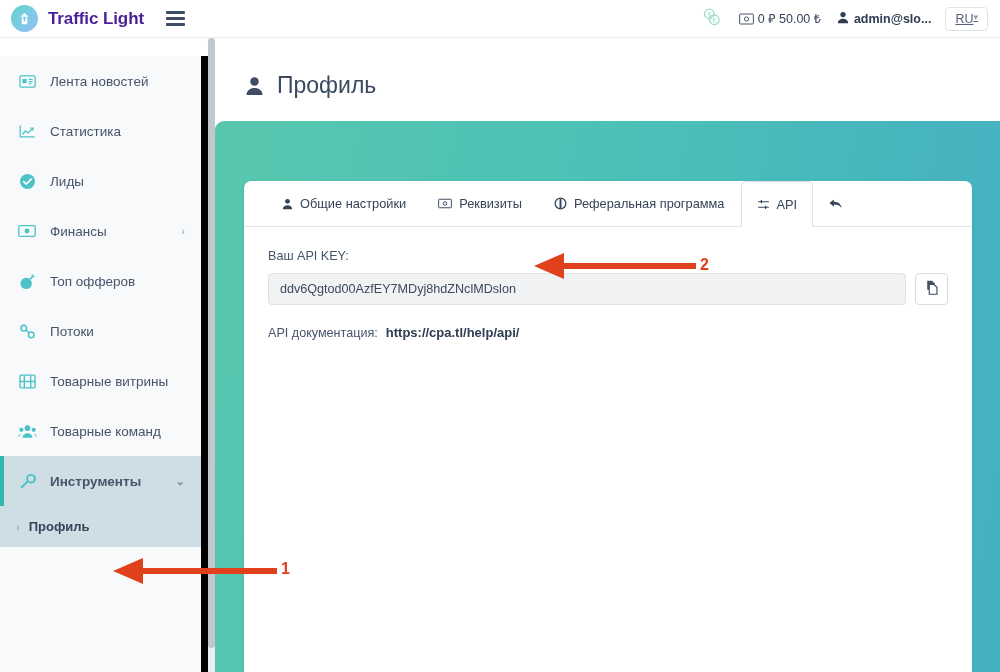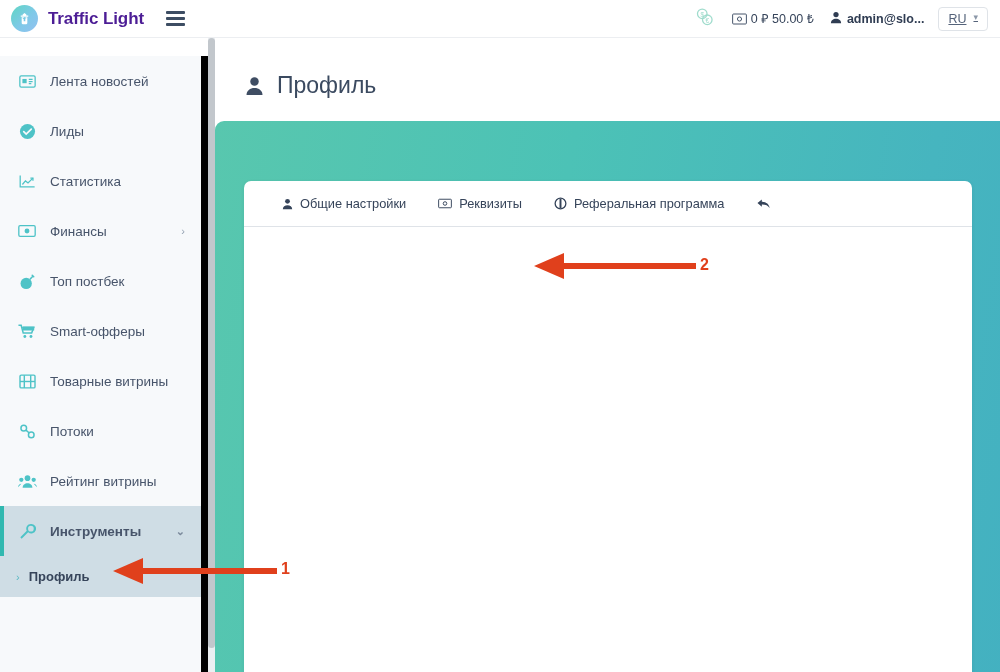--- a/index.html
+++ b/index.html
@@ -45,21 +45,21 @@
   }
   .coins-icon { margin-right: 16px; opacity: .85; }
   .money-box { display: flex; align-items: center; gap: 4px; margin-right: 16px; }
   .money-icon { color: #46556b; display:flex; }
   .money-text { font-size: 12.5px; color: #36445a; white-space: nowrap; }
   .user-box { display: flex; align-items: center; gap: 5px; margin-right: 14px; }
   .user-name { font-size: 12.5px; font-weight: bold; color: #2f3c52; }
   .lang-select {
     border: 1px solid #dfe3e8; border-radius: 4px;
     padding: 4px 9px; font-size: 12.5px; color: #55637a;
-    display: flex; align-items: flex-start; gap: 7px;
+    display: flex; align-items: flex-start; gap: 0;
     background: #fff; cursor: pointer; text-decoration: underline;
   }
   .caret { font-size: 9px; color: #8b97a8; }
 
   
   .sidebar {
     position: absolute; top: 56px; left: 0;
     width: 208px; height: 634px;
     background: #f7f9fb;
     border-right: 7px solid #000000;
@@ -249,106 +249,95 @@
         <rect x="1" y="1.5" width="18" height="13" rx="1.6"></rect>
         <rect x="4" y="5" width="5" height="5" fill="#4ec3c7" stroke="none"></rect>
         <path d="M11.5 5.6h4.5M11.5 8.2h4.5M11.5 10.6h3"></path>
       </svg>
     </span>
     <span class="lbl">Лента новостей</span>
   </div>
 
   <div class="nav-item">
     <span class="ic">
-      <svg width="17" height="17" viewBox="0 0 18 18" fill="#4ec3c7">
-        <circle cx="9" cy="9" r="8"></circle>
-        <path d="M5 9.2l2.6 2.6L13 6.4" stroke="#f7f9fb" stroke-width="1.8" fill="none" stroke-linecap="round"></path>
-      </svg>
-    </span>
-    <span class="lbl">Лиды</span>
-  </div>
-
-  <div class="nav-item">
-    <span class="ic">
       <svg width="17" height="15" viewBox="0 0 20 16" fill="none" stroke="#4ec3c7" stroke-width="1.5">
         <path d="M1.4 1v13.2h17"></path>
         <path d="M4 11.5l3.6-4.2 3 2.4L16.4 4"></path>
         <path d="M13.4 4h3v3"></path>
       </svg>
     </span>
     <span class="lbl">Статистика</span>
   </div>
 
   <div class="nav-item">
     <span class="ic">
+      <svg width="17" height="17" viewBox="0 0 18 18" fill="#4ec3c7">
+        <circle cx="9" cy="9" r="8"></circle>
+        <path d="M5 9.2l2.6 2.6L13 6.4" stroke="#f7f9fb" stroke-width="1.8" fill="none" stroke-linecap="round"></path>
+      </svg>
+    </span>
+    <span class="lbl">Лиды</span>
+  </div>
+
+  <div class="nav-item">
+    <span class="ic">
       <svg width="18" height="14" viewBox="0 0 22 16" fill="none" stroke="#4ec3c7" stroke-width="1.6">
         <rect x="1" y="1.5" width="20" height="13" rx="1.5"></rect>
         <circle cx="11" cy="8" r="3" fill="#4ec3c7" stroke="none"></circle>
       </svg>
     </span>
     <span class="lbl">Финансы</span>
     <span class="chev-right">›</span>
   </div>
 
   <div class="nav-item">
     <span class="ic">
       <svg width="17" height="17" viewBox="0 0 18 18" fill="#4ec3c7">
         <circle cx="7.6" cy="11" r="6"></circle>
         <path d="M12 6.2l2.4-2.4M14 2.4l1.6 1.6" stroke="#4ec3c7" stroke-width="1.6" fill="none" stroke-linecap="round"></path>
       </svg>
     </span>
-    <span class="lbl">Топ постбек</span>
-  </div>
-
-
-  <div class="nav-item">
-    <span class="ic">
-      <svg width="18" height="15" viewBox="0 0 20 16" fill="#4ec3c7">
-        <path d="M0.5 1h3l2.3 8.6h9.4l2.3-6.4H5.2" fill="none" stroke="#4ec3c7" stroke-width="1.7"></path>
-        <rect x="5" y="2.6" width="13" height="4.4" rx="0.6"></rect>
-        <circle cx="7.6" cy="13.6" r="1.6"></circle>
-          <circle cx="14.4" cy="13.6" r="1.6"></circle>
-      </svg>
-    </span>
-    <span class="lbl">Smart-офферы</span>
+    <span class="lbl">Топ офферов</span>
+  </div>
+
+
+
+  <div class="nav-item">
+    <span class="ic">
+      <svg width="17" height="15" viewBox="0 0 18 16" fill="none" stroke="#4ec3c7" stroke-width="1.6">
+        <circle cx="5" cy="4.4" r="3"></circle>
+        <circle cx="13" cy="11.6" r="3"></circle>
+        <path d="M7.3 6.6l3.6 3"></path>
+      </svg>
+    </span>
+    <span class="lbl">Потоки</span>
   </div>
 
   <div class="nav-item">
     <span class="ic">
       <svg width="17" height="15" viewBox="0 0 18 16" fill="none" stroke="#4ec3c7" stroke-width="1.5">
         <rect x="1" y="1.2" width="16" height="13.6" rx="1.3"></rect>
         <path d="M5.6 1.2v13.6M12.4 1.2v13.6"></path>
         <path d="M1 8h16"></path>
       </svg>
     </span>
     <span class="lbl">Товарные витрины</span>
-  </div>
-
-  <div class="nav-item">
-    <span class="ic">
-      <svg width="17" height="15" viewBox="0 0 18 16" fill="none" stroke="#4ec3c7" stroke-width="1.6">
-        <circle cx="5" cy="4.4" r="3"></circle>
-        <circle cx="13" cy="11.6" r="3"></circle>
-        <path d="M7.3 6.6l3.6 3"></path>
-      </svg>
-    </span>
-    <span class="lbl">Потоки</span>
   </div>
 
   <div class="nav-item">
     <span class="ic">
       <svg width="19" height="15" viewBox="0 0 20 16" fill="#4ec3c7">
         <circle cx="10" cy="4.4" r="3"></circle>
         <path d="M4.8 14.6c0-3 2.4-4.8 5.2-4.8s5.2 1.8 5.2 4.8z"></path>
         <circle cx="3.4" cy="6.2" r="2.3"></circle>
           <circle cx="16.6" cy="6.2" r="2.3"></circle>
         <path d="M0 14c0-2.2 1.6-3.6 3.4-3.6M20 14c0-2.2-1.6-3.6-3.4-3.6"></path>
       </svg>
     </span>
-    <span class="lbl">Рейтинг витрины</span>
+    <span class="lbl">Товарные команд</span>
   </div>
 
 
   <div class="nav-item active">
     <span class="ic">
       <svg width="17" height="17" viewBox="0 0 18 18" fill="#4ec3c7">
         <path d="M12.6 1a5 5 0 0 0-4.4 7.3L1.4 15.2 2.8 16.6l6.9-6.9A5 5 0 1 0 12.6 1zm0 2a3 3 0 1 1 0 6 3 3 0 0 1 0-6z"></path>
       </svg>
     </span>
     <span class="lbl">Инструменты</span>
@@ -404,30 +393,57 @@
         <div class="tab">
           <span class="t-ic">
             <svg width="13" height="13" viewBox="0 0 16 16" fill="none" stroke="#36445a" stroke-width="1.6">
               <circle cx="8" cy="8" r="6.6"></circle>
               <path d="M8 2.2v11.6" stroke-width="2.4"></path>
             </svg>
           </span>
           <span>Реферальная программа</span>
         </div>
 
+        <div class="tab active">
+          <span class="t-ic">
+            <svg width="13" height="13" viewBox="0 0 16 16" fill="none" stroke="#36445a" stroke-width="1.5">
+              <path d="M1.4 4.6h13.2M1.4 11.4h13.2"></path>
+              <path d="M5.4 2.6v4M10.6 9.4v4"></path>
+            </svg>
+          </span>
+          <span>API</span>
+        </div>
 
         <div class="tab">
           <span class="t-ic">
             <svg width="14" height="12" viewBox="0 0 18 14" fill="#36445a">
               <path d="M6.2 1.2L0.6 5.8l5.6 4.6V7.6c5 0 8 1.4 10 4.4-0.8-4.6-3.8-7.4-10-7.8V1.2z"></path>
             </svg>
           </span>
         </div>
       </div>
 
+      <div class="tabbody">
+        <div class="field-label">Ваш API KEY:</div>
+        <div class="key-row">
+          <div class="key-input">ddv6Qgtod00AzfEY7MDyj8hdZNclMDslon</div>
+          <div class="copy-btn">
+            <span>
+              <svg width="15" height="15" viewBox="0 0 16 16" fill="#3c4a5e">
+                <path d="M3.4 0.8h5.2l3 3v6.6H3.4z" opacity="0.95"></path>
+                <path d="M5.6 4.8h5.2l3 3v7.4H5.6z" fill="#ffffff" stroke="#3c4a5e" stroke-width="1.2"></path>
+              </svg>
+            </span>
+          </div>
+        </div>
+        <div class="doc-row">
+          <span>API документация:</span>
+          <span class="doc-link">https://cpa.tl/help/api/</span>
+        </div>
+      </div>
 
     </div>
   </div>
 </div>
 
 <svg class="anno" style="left:105px; top:555px;" width="180" height="32" viewBox="0 0 180 32">
   <path d="M172 16 H38" stroke="#e0401c" stroke-width="6" fill="none"></path>
   <path d="M38 3 L8 16 L38 29 Z" fill="#e0401c"></path>
 </svg>
 <div class="anno-num" style="left:281px; top:560px;">1</div>

